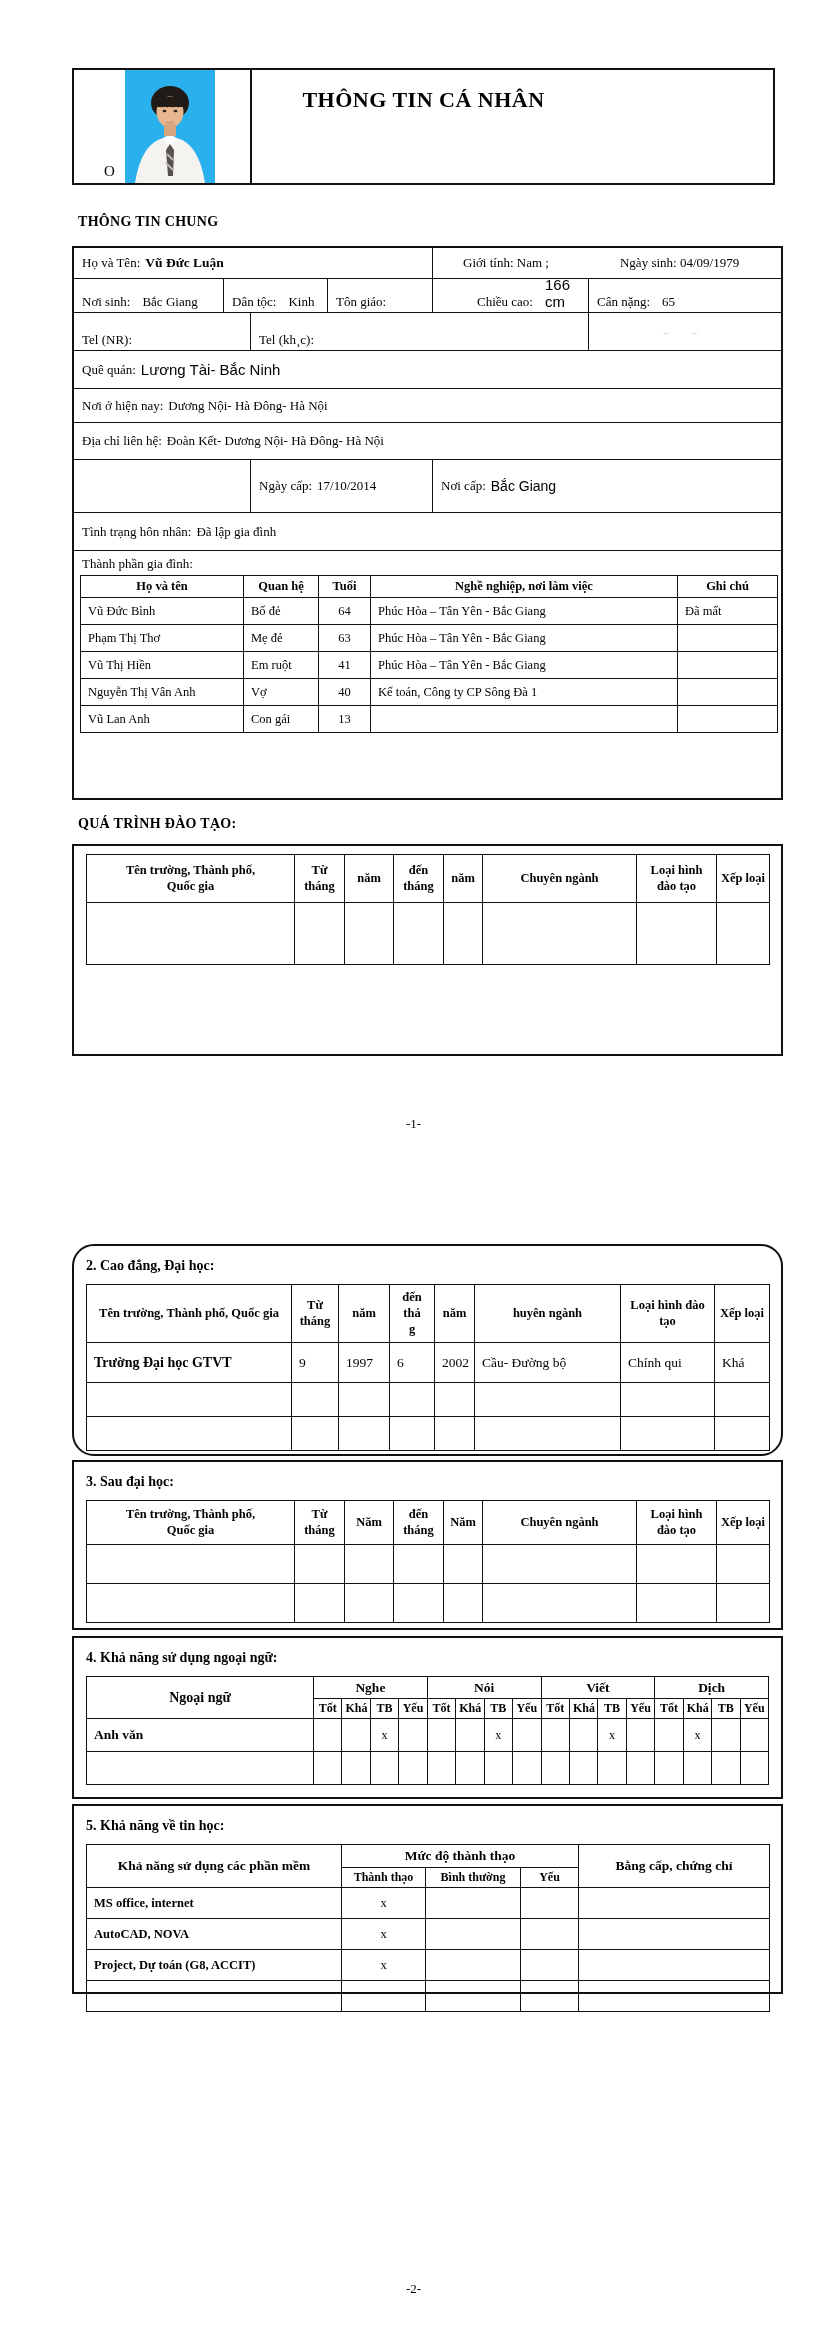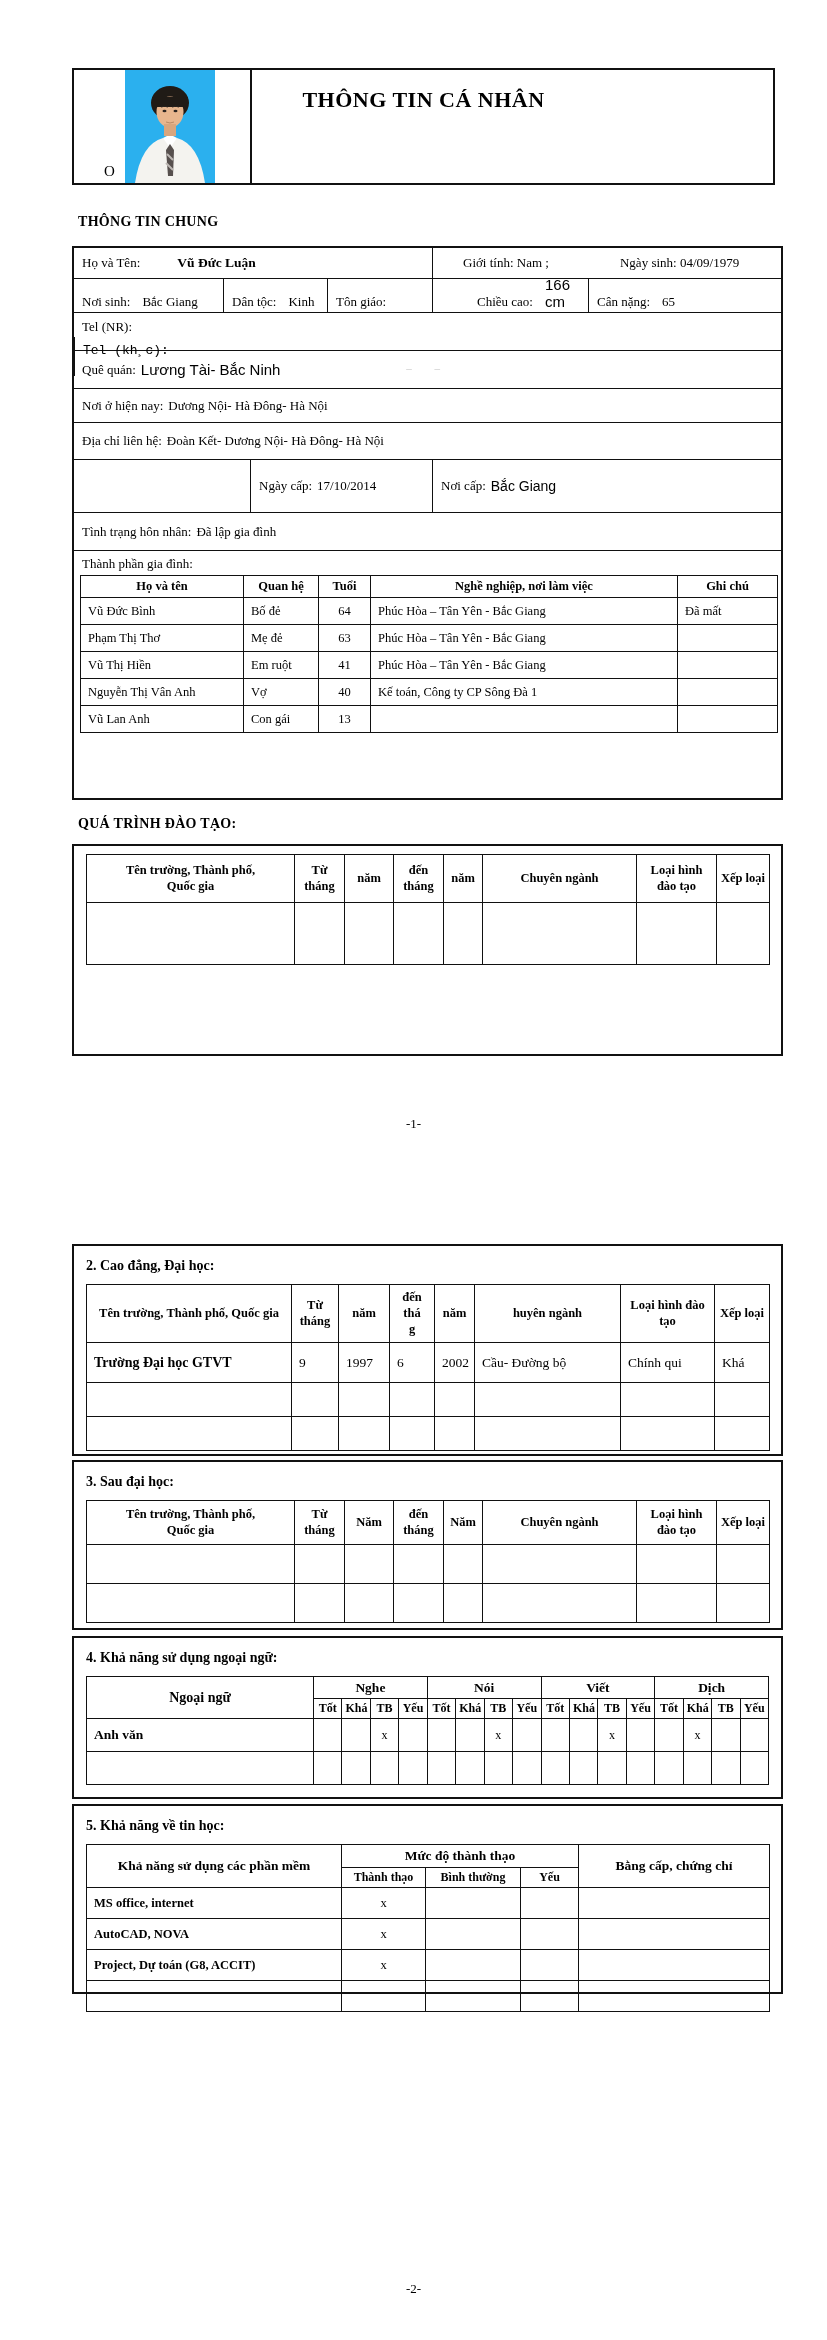--- a/index.html
+++ b/index.html
@@ -21,50 +21,50 @@
 
   
   .mainbox{left:72px;top:246px;width:711px;height:554px;border:2px solid #111;}
   .mrow{position:relative;display:flex;border-bottom:1px solid #111;box-sizing:border-box;}
   .mrow.noline{border-bottom:none;}
   .mc{box-sizing:border-box;display:flex;align-items:center;gap:5px;padding:2px 8px;font-size:13px;}
   .mc.top{align-items:flex-end;padding-top:6px;gap:12px;}
   .bl{border-left:1px solid #111;}
   .grow{flex:1;}
   .lbl{white-space:nowrap;}
-  .val-name{font-weight:bold;font-size:13.5px;white-space:nowrap;margin-left:32px;}
+  .val-name{font-weight:bold;font-size:13.5px;white-space:nowrap;}
   .val-sans15{font-family:"Liberation Sans","DejaVu Sans",sans-serif;font-size:15px;}
   .val-sans14{font-family:"Liberation Sans","DejaVu Sans",sans-serif;font-size:14px;}
-  .lbl-sans{font-family:Liberation Mono, monospace;font-size:13px;}
+  .lbl-sans{font-family:Liberation Serif, serif;font-size:13px;}
   .faint{color:#c2c2c2;letter-spacing:10px;font-size:11px;}
   .partial-line{position:absolute;left:0;bottom:0;width:490px;border-bottom:1px solid #111;}
 
   .w358{width:358px;} .w149{width:149px;} .w104{width:104px;} .w105{width:105px;}
   .w156{width:156px;padding-left:44px;} .w176{width:176px;} .w338{width:338px;} .w182{width:182px;}
-  .h31{height:31px;} .h34{height:34px;} .h38{height:38px;flex-direction:column;} .h33{height:33px;}
+  .h31{height:31px;} .h34{height:34px;} .h38{height:38px;} .h33{height:33px;}
   .h37{height:37px;} .h53{height:53px;}
   .ml22{margin-left:22px;} .ml66{margin-left:66px;}
 
   .family-label{padding:5px 0 3px 8px;font-size:13px;}
 
   
   table{border-collapse:collapse;table-layout:fixed;}
   th,td{border:1px solid #111;box-sizing:border-box;overflow:hidden;}
   th{font-weight:bold;text-align:center;padding:2px 3px;}
   td{padding:3px 7px;vertical-align:middle;text-align:left;}
 
   #family-table{margin-left:6px;width:697px;font-size:12.5px;padding-left:29px;}
   #family-table th{font-size:12.5px;height:22px;}
   #family-table tbody tr{height:27px;}
   #family-table td.c{text-align:center;}
 
   
   .secbox{left:72px;width:711px;border:2px solid #111;padding:8px 12px;}
   .box1{top:844px;height:212px;}
-  .box2{top:1244px;height:212px;}
+  .box2{top:1244px;height:212px;border-radius:22px;}
   .box3{top:1460px;height:170px;}
   .box4{top:1636px;height:163px;}
   .box5{top:1804px;height:190px;}
   .sec-title{margin:2px 0 8px 0;font-size:14px;font-weight:bold;line-height:1.45;}
   .sec-title .note{font-style:italic;}
 
   table.edu{width:683px;font-size:13px;}
   table.edu th{font-size:12.5px;white-space:pre-line;line-height:1.25;}
   table.edu td:first-child{font-weight:bold;font-size:14px;}
   #edu1 thead tr{height:48px;} #edu1 tbody tr{height:62px;}

